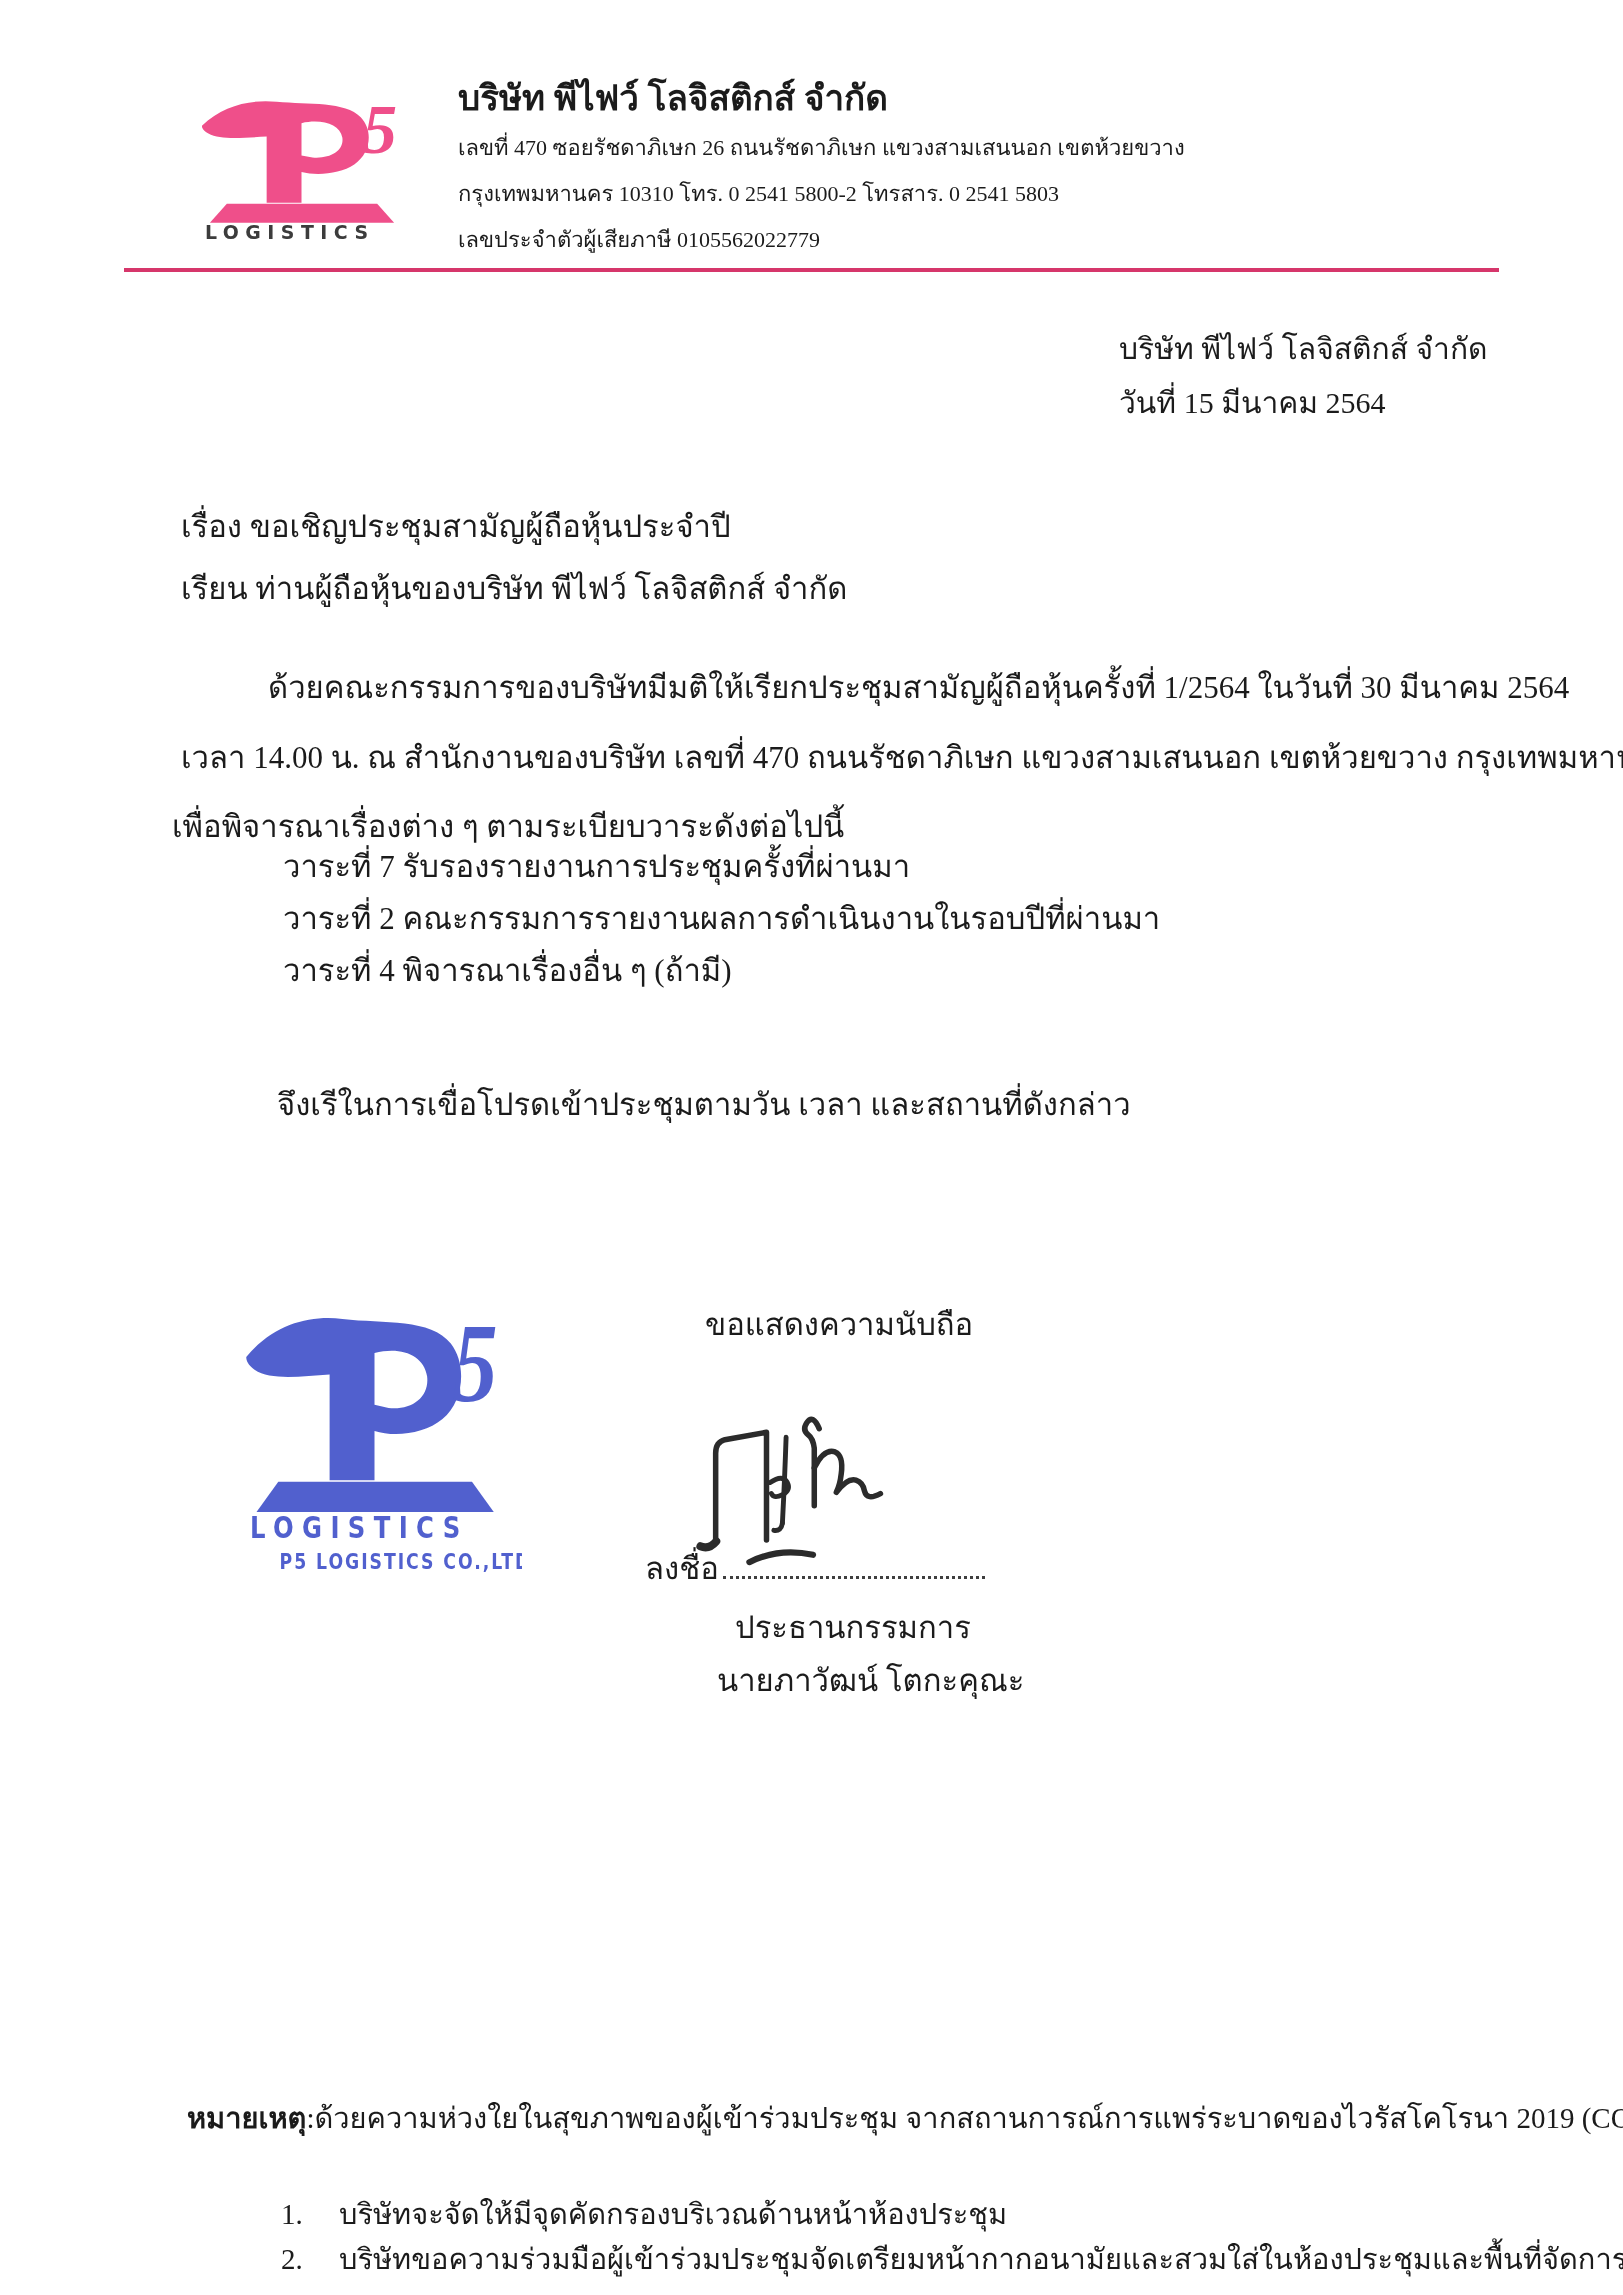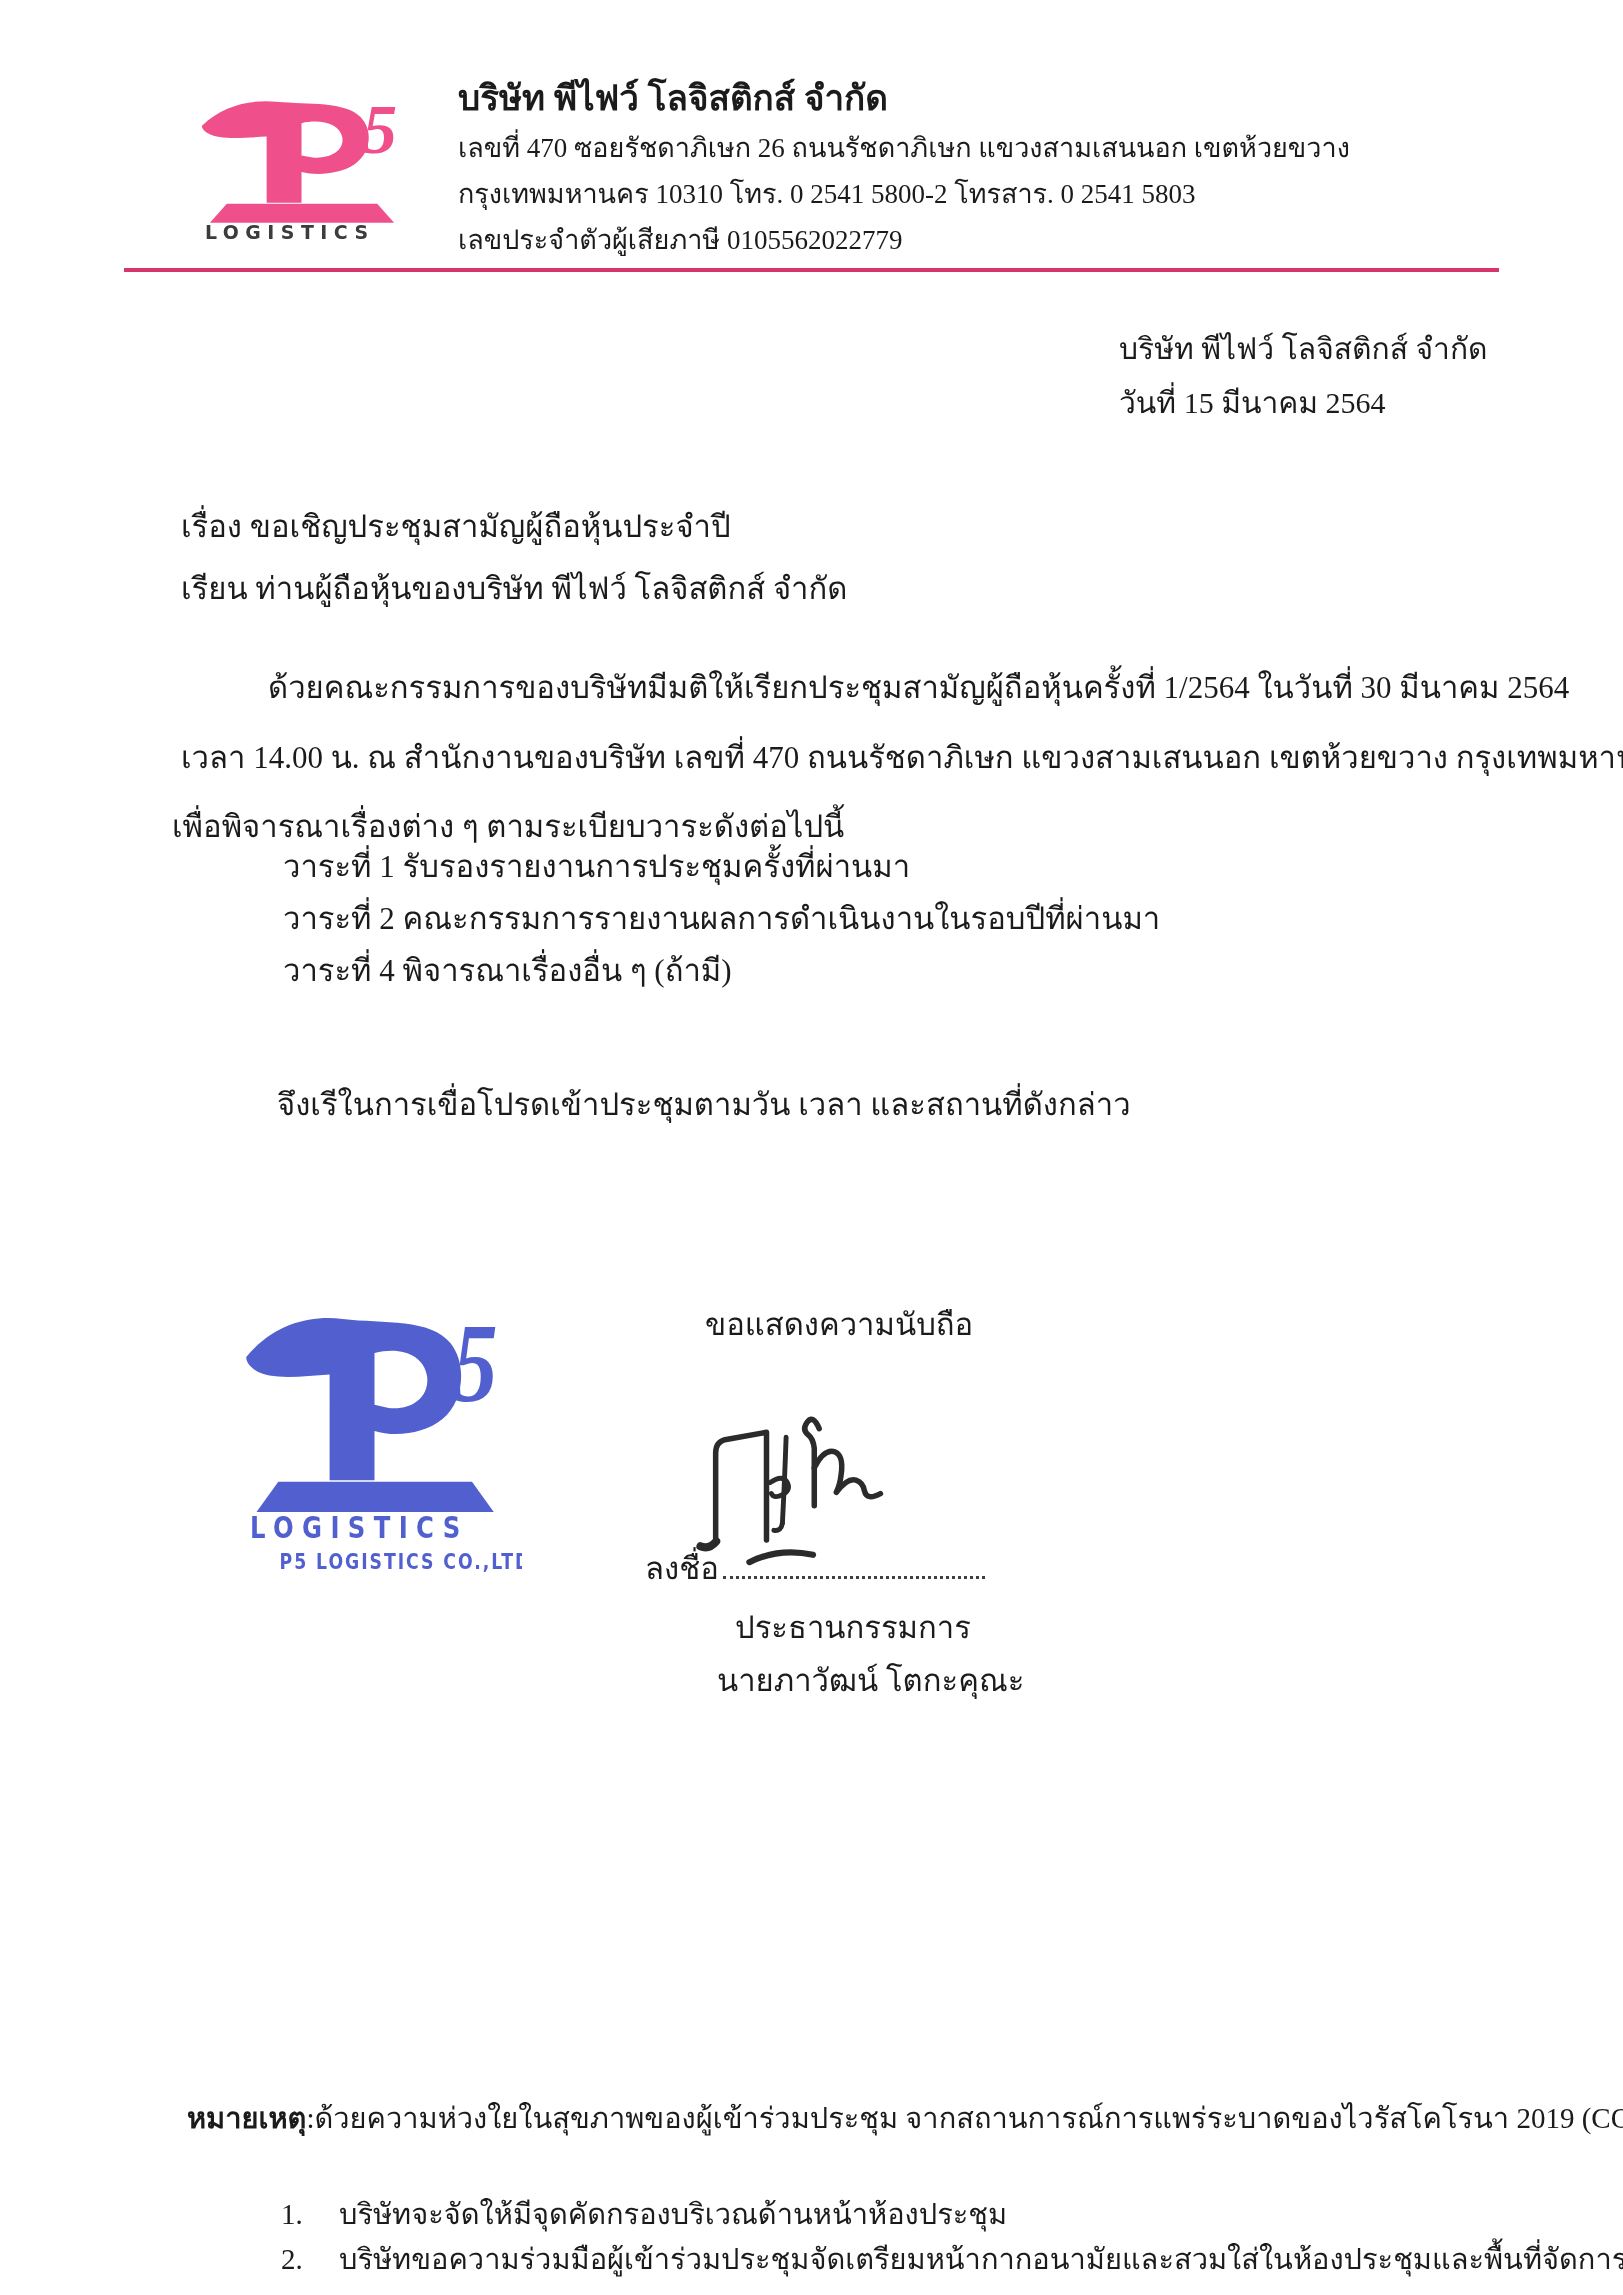--- a/index.html
+++ b/index.html
@@ -8,21 +8,21 @@
     margin:0 auto;overflow:hidden;
     font-family:"Liberation Serif","DejaVu Serif",serif;
     color:var(--ink,#1b1b1b);
   }
   .abs{position:absolute;white-space:nowrap;}
   .fill-pink{fill:var(--logo-pink,#ef4f8a);}
   .fill-blue{fill:var(--stamp-blue,#4455cb);}
   .fill-dark{fill:var(--logo-dark,#3c3c3c);}
   .logo-sans{font-family:"DejaVu Sans","Liberation Sans",sans-serif;font-weight:bold;}
   .head-title{font-size:35px;font-weight:bold;line-height:52px;}
-  .head-addr{font-size:27px;line-height:46px;}
+  .head-addr{font-size:22px;line-height:46px;}
   .divider{position:absolute;left:124px;top:268px;width:1375px;height:3.9px;background:var(--divider,#d6366b);}
   .t46{font-size:30px;}
   .t48{font-size:31px;}
   .t44{font-size:29px;}
   .date-block{line-height:54px;}
   .subject-block{line-height:62px;}
   .agenda{line-height:52px;}
   .dots{display:inline-block;width:262px;border-bottom:3.3px dotted #3f3f3f;height:26px;margin-left:3.9px;}
   .sig-stroke{stroke:var(--sig-ink,#2b2b2b);fill:none;stroke-linecap:round;stroke-linejoin:round;}
   .stamp{opacity:.93;}
@@ -58,21 +58,21 @@
   <div class="abs t48 subject-block" style="left:181px;top:496px">
     <div>เรื่อง ขอเชิญประชุมสามัญผู้ถือหุ้นประจำปี</div>
     <div>เรียน ท่านผู้ถือหุ้นของบริษัท พีไฟว์ โลจิสติกส์ จำกัด</div>
   </div>
 
   <div class="abs t48" style="left:268px;top:662px">ด้วยคณะกรรมการของบริษัทมีมติให้เรียกประชุมสามัญผู้ถือหุ้นครั้งที่ 1/2564 ในวันที่ 30 มีนาคม 2564</div>
   <div class="abs t48" style="left:181px;top:732px">เวลา 14.00 น. ณ สำนักงานของบริษัท เลขที่ 470 ถนนรัชดาภิเษก แขวงสามเสนนอก เขตห้วยขวาง กรุงเทพมหานคร</div>
   <div class="abs t48" style="left:172px;top:801px">เพื่อพิจารณาเรื่องต่าง ๆ ตามระเบียบวาระดังต่อไปนี้</div>
 
   <div class="abs t48 agenda" style="left:283px;top:841px">
-    <div>วาระที่ 1 รับรองรายงานการประชุมครั้งที่ผ่านมา</div>
+    <div>วาระที่ 7 รับรองรายงานการประชุมครั้งที่ผ่านมา</div>
     <div>วาระที่ 2 คณะกรรมการรายงานผลการดำเนินงานในรอบปีที่ผ่านมา</div>
     <div>วาระที่ 4 พิจารณาเรื่องอื่น ๆ (ถ้ามี)</div>
   </div>
 
   <div class="abs t48" style="left:277px;top:1079px">จึงเรีในการเขื่อโปรดเข้าประชุมตามวัน เวลา และสถานที่ดังกล่าว</div>
 
   <svg class="abs stamp" style="left:227px;top:1280px" width="295" height="298" viewBox="0 0 460 375" preserveAspectRatio="none">
     <path class="fill-blue" fill-rule="evenodd" d="M30 97 C72 56 128 44 180 49 C245 55 318 48 349 80 C374 106 370 152 336 175 C308 194 261 198 230 190 L230 252 L160 252 L160 119 C118 121 68 127 43 113 C33 107 30 102 30 97 Z M230 92 C270 83 307 94 312 121 C316 147 289 164 252 161 L230 157 Z"></path>
     <text class="fill-blue" x="352" y="152" font-size="140" font-style="italic" font-weight="bold" font-family="&quot;Liberation Serif&quot;,&quot;DejaVu Serif&quot;,serif">5</text>
     <polygon class="fill-blue" points="80,254 382,254 416,292 46,292"></polygon>

